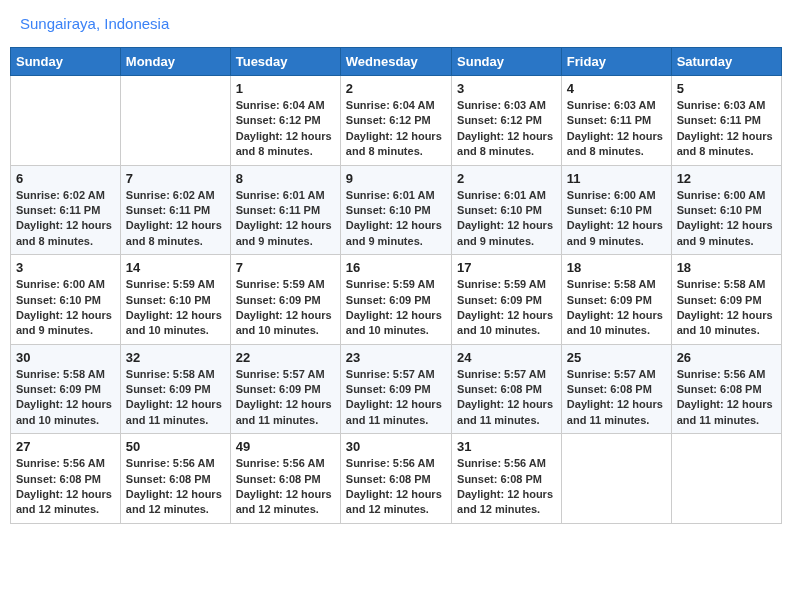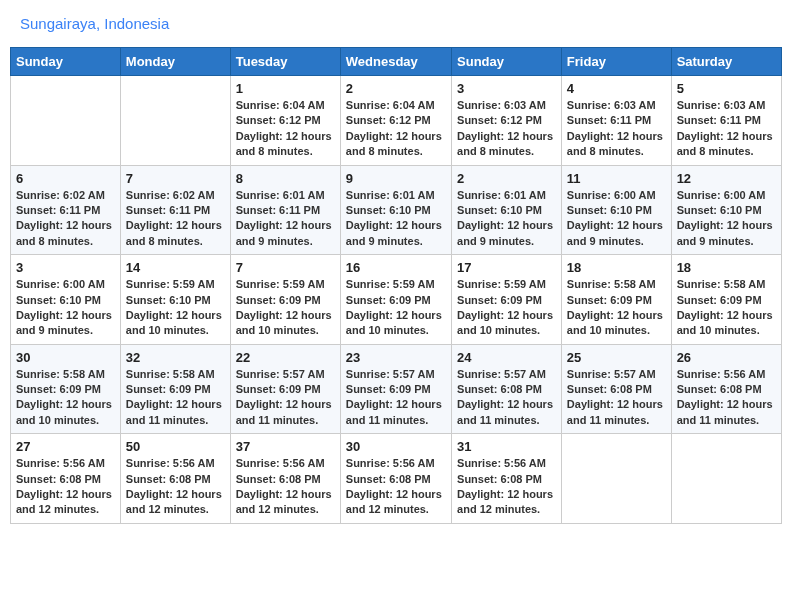--- a/index.html
+++ b/index.html
@@ -280,21 +280,21 @@
 Sunset: 6:08 PM
 Daylight: 12 hours and 12 minutes.</div>
         </td>
         <td>
           <span class="day-number">50</span>
           <div class="day-info" style="white-space: pre-line;">Sunrise: 5:56 AM
 Sunset: 6:08 PM
 Daylight: 12 hours and 12 minutes.</div>
         </td>
         <td>
-          <span class="day-number">37</span>
+          <span class="day-number">49</span>
           <div class="day-info" style="white-space: pre-line;">Sunrise: 5:56 AM
 Sunset: 6:08 PM
 Daylight: 12 hours and 12 minutes.</div>
         </td>
         <td>
           <span class="day-number">30</span>
           <div class="day-info" style="white-space: pre-line;">Sunrise: 5:56 AM
 Sunset: 6:08 PM
 Daylight: 12 hours and 12 minutes.</div>
         </td>

